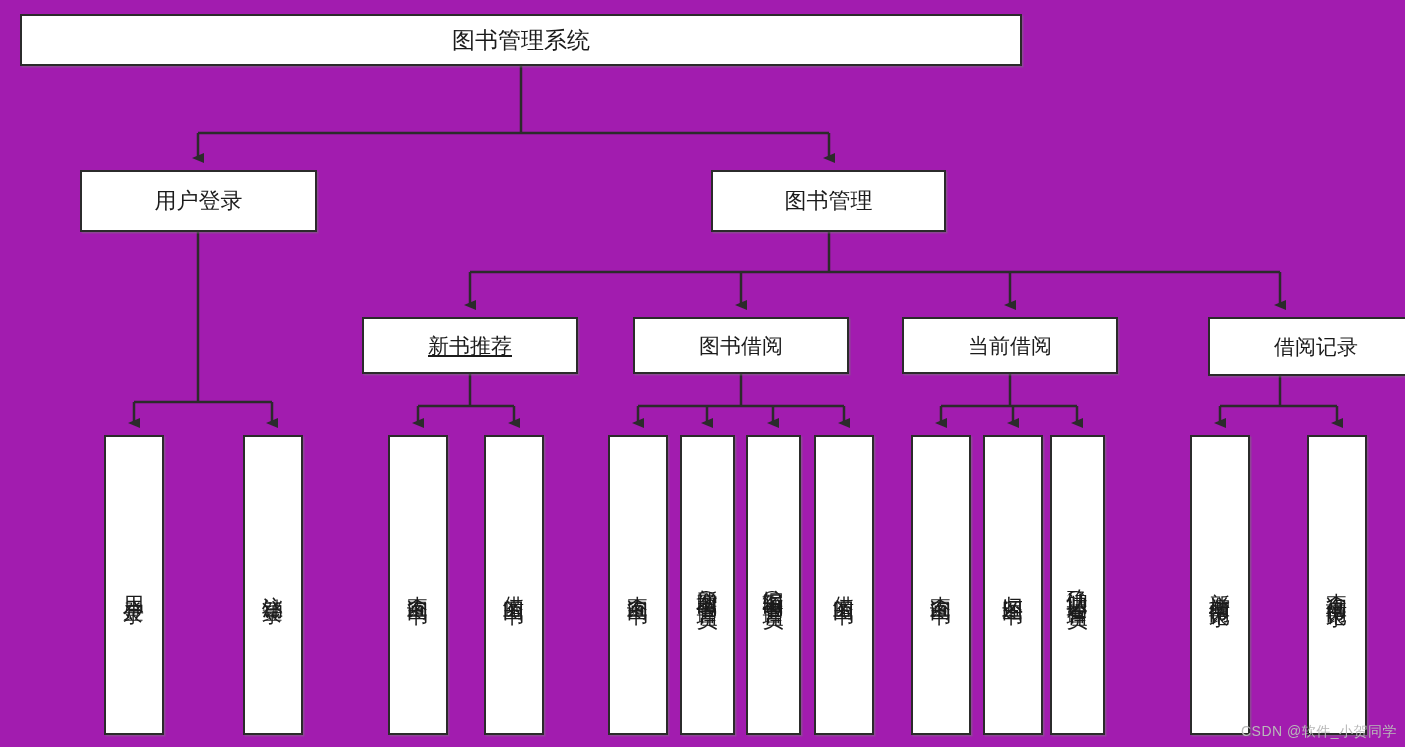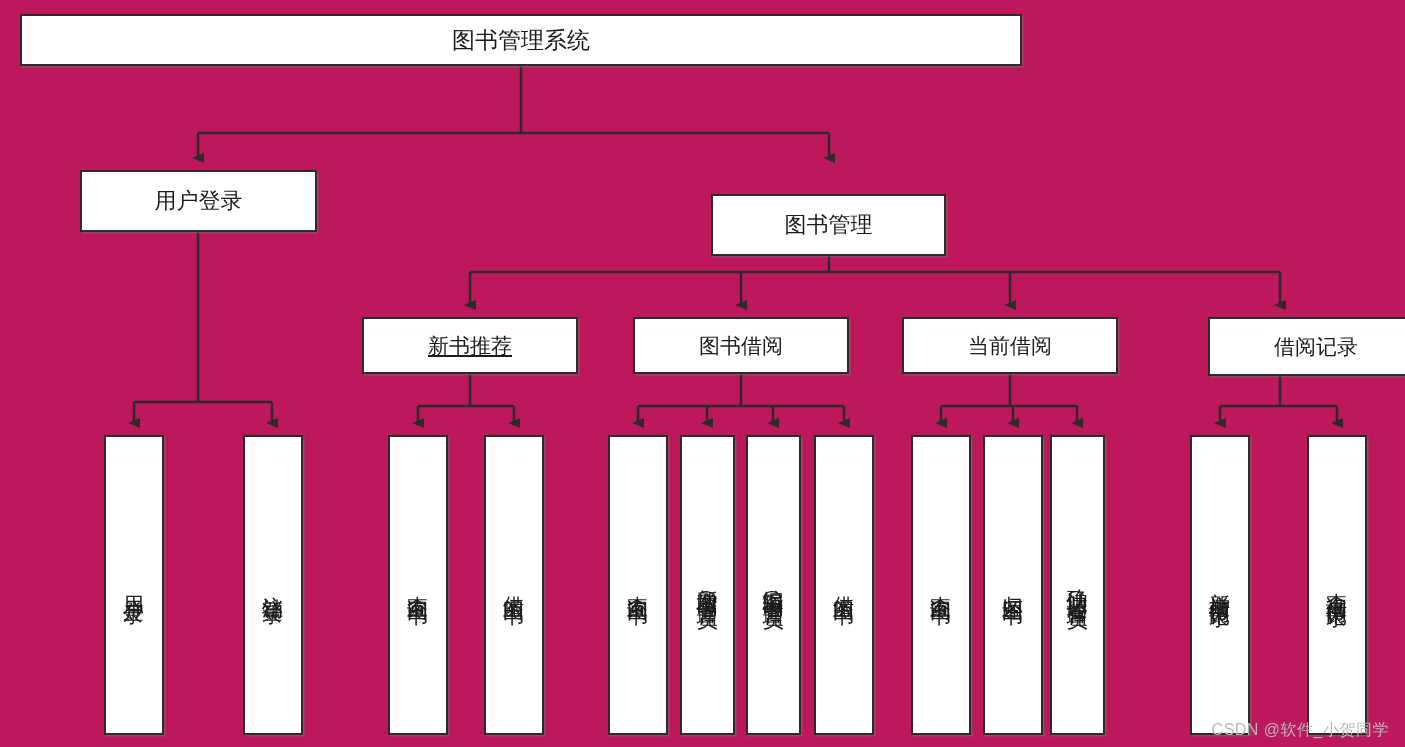--- a/index.html
+++ b/index.html
@@ -7,21 +7,21 @@
     padding: 0;
     background: #ffffff;
   }
   body {
     font-family: "Liberation Sans", "DejaVu Sans", sans-serif;
   }
   #canvas {
     position: relative;
     width: 1405px;
     height: 747px;
-    background: #be185d;
+    background: #a21caf;
     overflow: hidden;
   }
   svg.wires {
     position: absolute;
     left: 0;
     top: 0;
     width: 1405px;
     height: 747px;
     pointer-events: none;
   }
@@ -56,23 +56,23 @@
     text-orientation: upright;
     letter-spacing: 3px;
     line-height: 1;
     white-space: nowrap;
   }
   .label {
     white-space: nowrap;
   }
   .watermark {
     position: absolute;
-    right: 16px;
+    right: 8px;
     bottom: 6px;
-    font-size: 16px;
+    font-size: 14px;
     color: #b9b9b9;
     letter-spacing: 0.5px;
     white-space: nowrap;
   }
 </style>
 </head>
 <body>
 
 <div id="canvas">
 
@@ -126,21 +126,21 @@
     </g>
   </svg>
 
   <div class="node root" style="left:20px; top:14px; width:1002px; height:52px;">
     <span class="label">图书管理系统</span>
   </div>
 
   <div class="node lvl2" style="left:80px; top:170px; width:237px; height:62px;">
     <span class="label">用户登录</span>
   </div>
-  <div class="node lvl2" style="left:711px; top:170px; width:235px; height:62px;margin-top:24px;">
+  <div class="node lvl2" style="left:711px; top:170px; width:235px; height:62px;">
     <span class="label">图书管理</span>
   </div>
 
   <div class="node lvl3" style="left:362px; top:317px; width:216px; height:57px;text-decoration:underline;">
     <span class="label">新书推荐</span>
   </div>
   <div class="node lvl3" style="left:902px; top:317px; width:216px; height:57px;">
     <span class="label">当前借阅</span>
   </div>
   <div class="node lvl3" style="left:633px; top:317px; width:216px; height:57px;">

